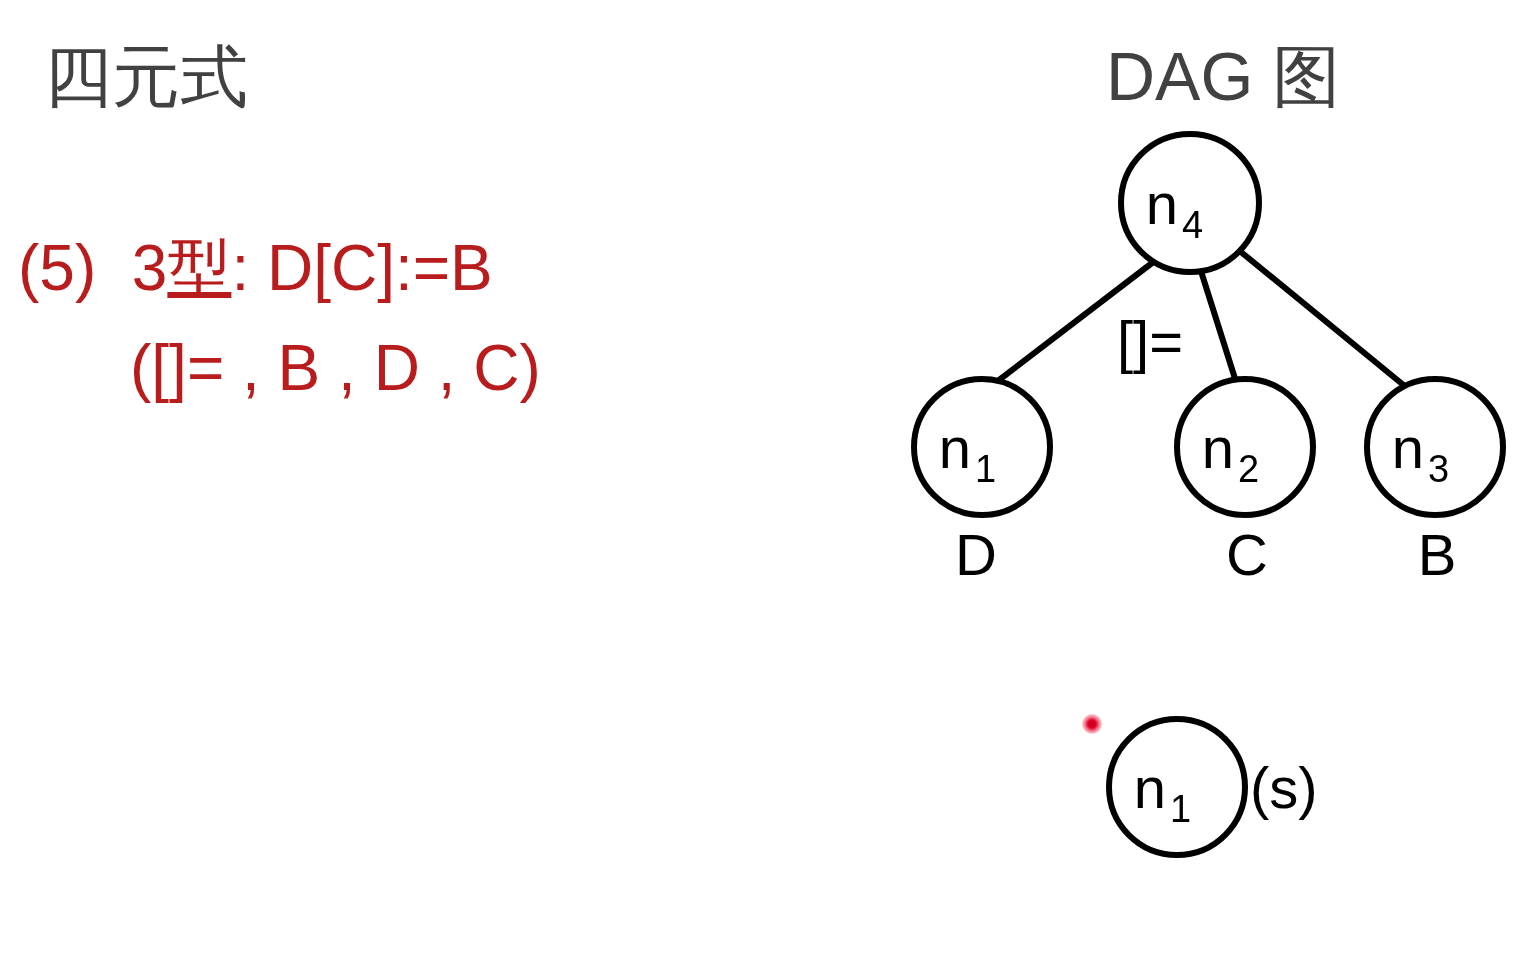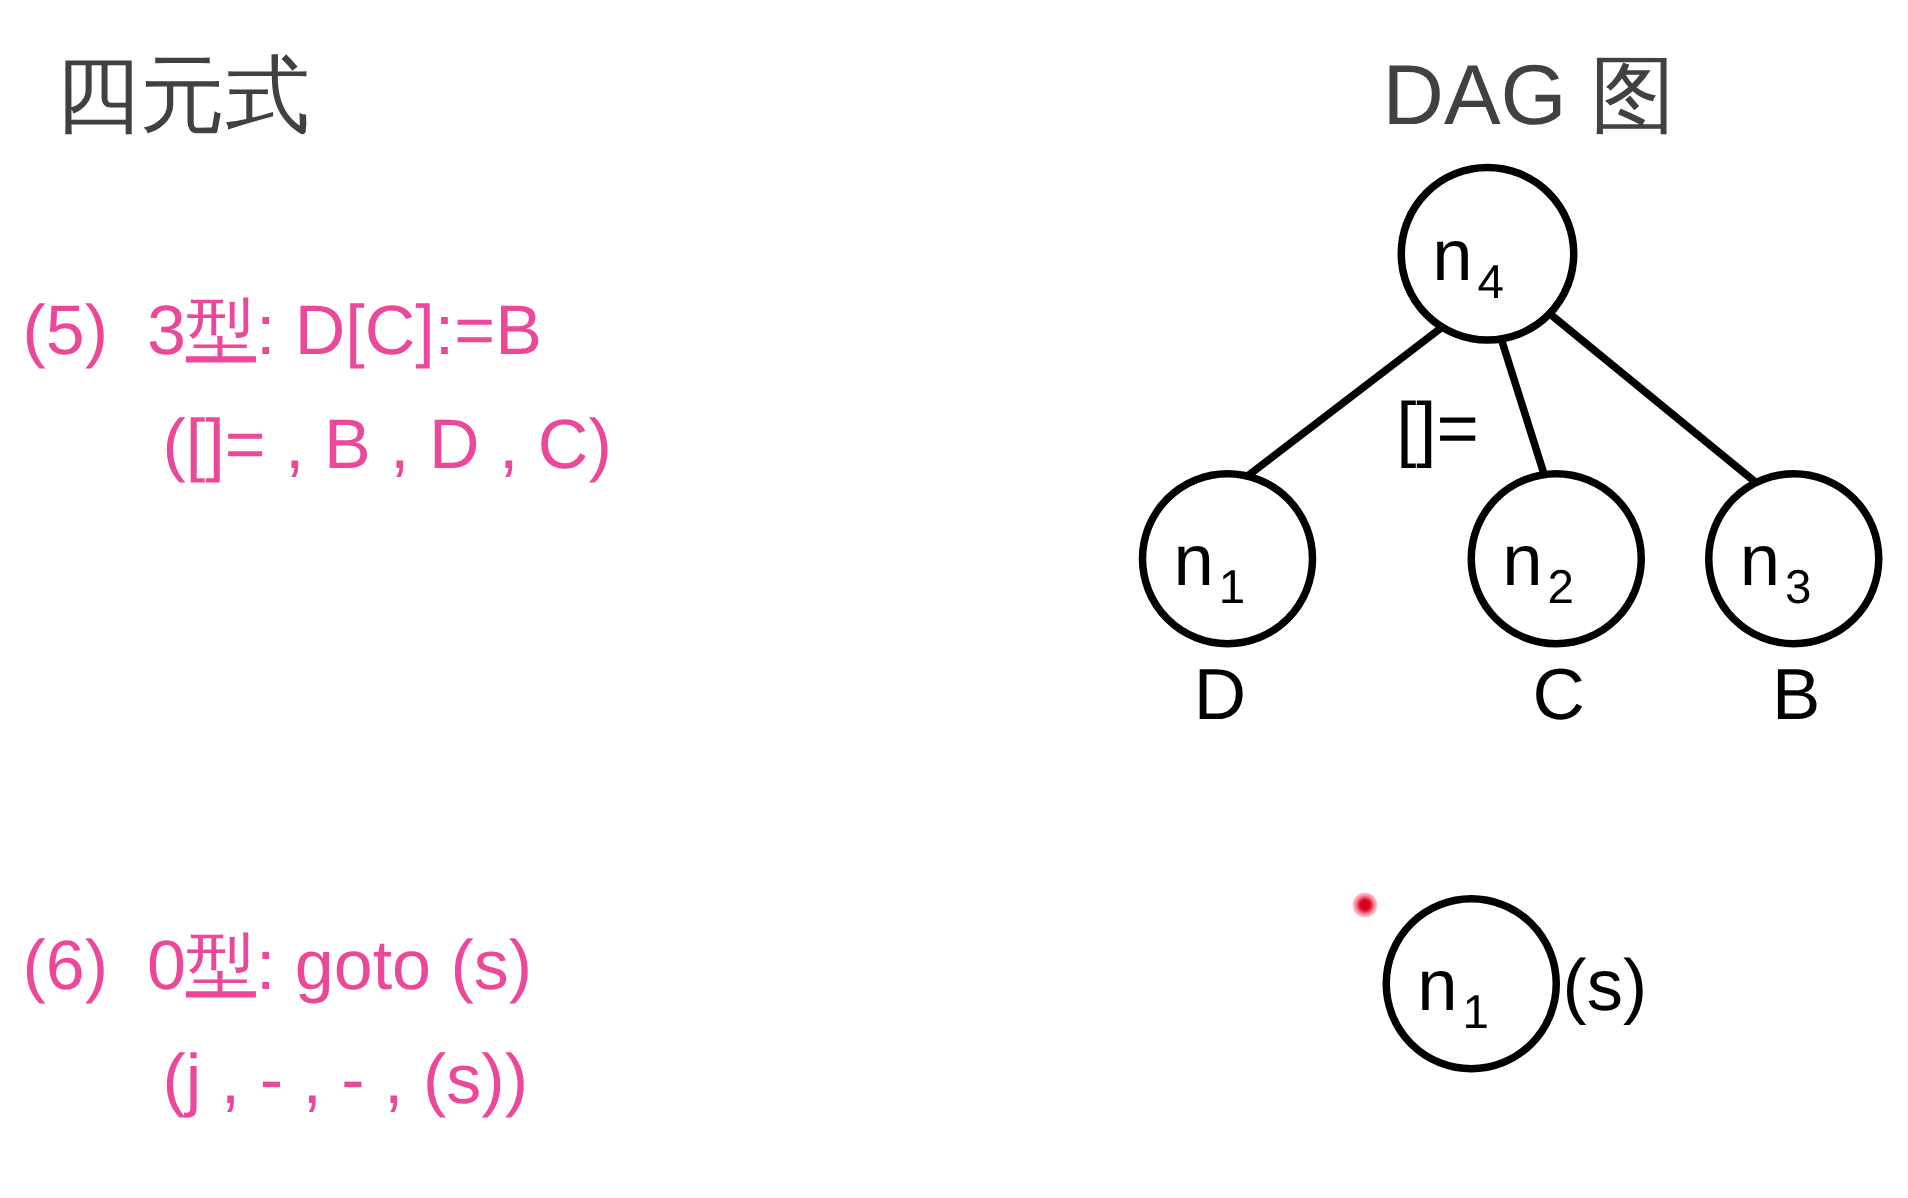--- a/index.html
+++ b/index.html
@@ -33,22 +33,22 @@
     line-height: 1;
     white-space: nowrap;
   }
   #header-left  { left: 44px;  top: 42px; }
   #header-right { left: 1106px; top: 42px; text-align: center; }
 
   
   .quad-item {
     position: absolute;
     white-space: nowrap;
-    color: #ec4899;
-    font-size: 56px;
+    color: #b91c1c;
+    font-size: 64px;
     line-height: 1.08;
   }
   #quad-item-5 { left: 18px; top: 234px; }
   #quad-item-6 { left: 18px; top: 742px; }
 
   .quad-line {
     display: block;
     white-space: pre;
   }
   .quad-line-2 { padding-left: 112px; margin-top: 31px; }
@@ -135,24 +135,20 @@
 
   <div class="col-header" id="header-left">四元式</div>
 
   <div class="col-header" id="header-right">DAG 图</div>
 
   <div class="quad-item" id="quad-item-5">
     <span class="quad-line"><span>(5)</span><span>  </span><span>3</span><span class="u">型</span><span>: D[C]:=B</span></span>
     <span class="quad-line quad-line-2">([]= , B , D , C)</span>
   </div>
 
-  <div class="quad-item" id="quad-item-6">
-    <span class="quad-line"><span>(6)</span><span>  </span><span>0</span><span class="u">型</span><span>: goto (s)</span></span>
-    <span class="quad-line quad-line-2">(j , - , - , (s))</span>
-  </div>
 
   <div id="dag-area">
     <svg id="dag-svg" width="666" height="520" viewBox="0 0 666 520" xmlns="http://www.w3.org/2000/svg">
 
       <line class="edge-line" x1="292" y1="143" x2="126" y2="270"></line>
       <line class="edge-line" x1="340" y1="148" x2="378" y2="268"></line>
       <line class="edge-line" x1="370" y1="123" x2="552" y2="272"></line>
 
       <text class="op-label" x="290" y="242">[]=</text>
 

